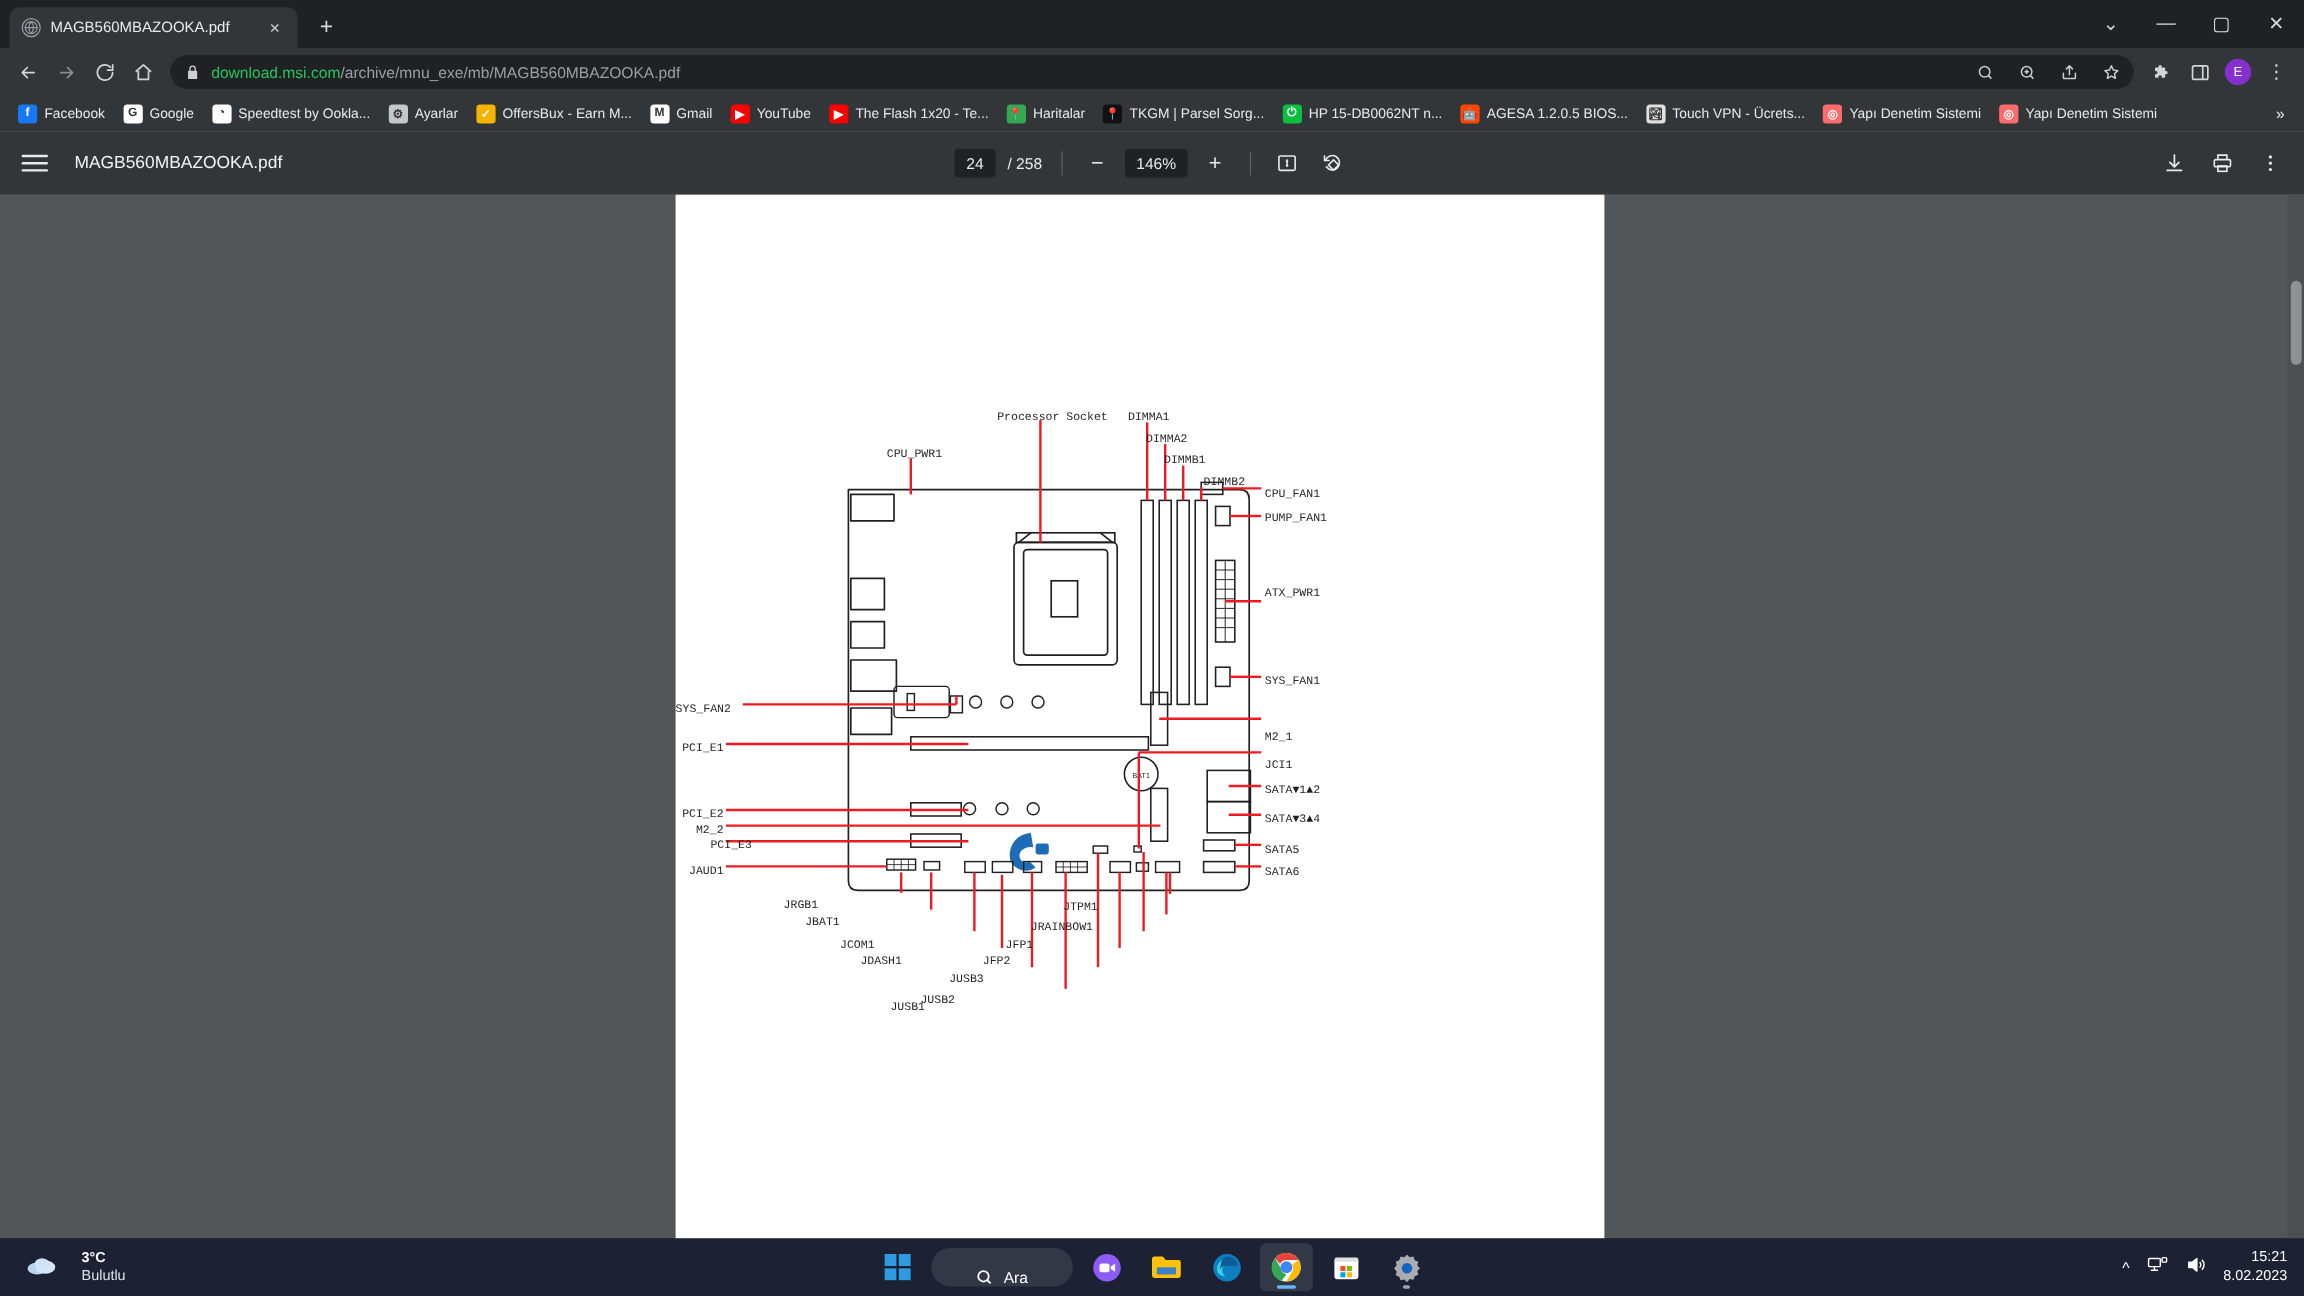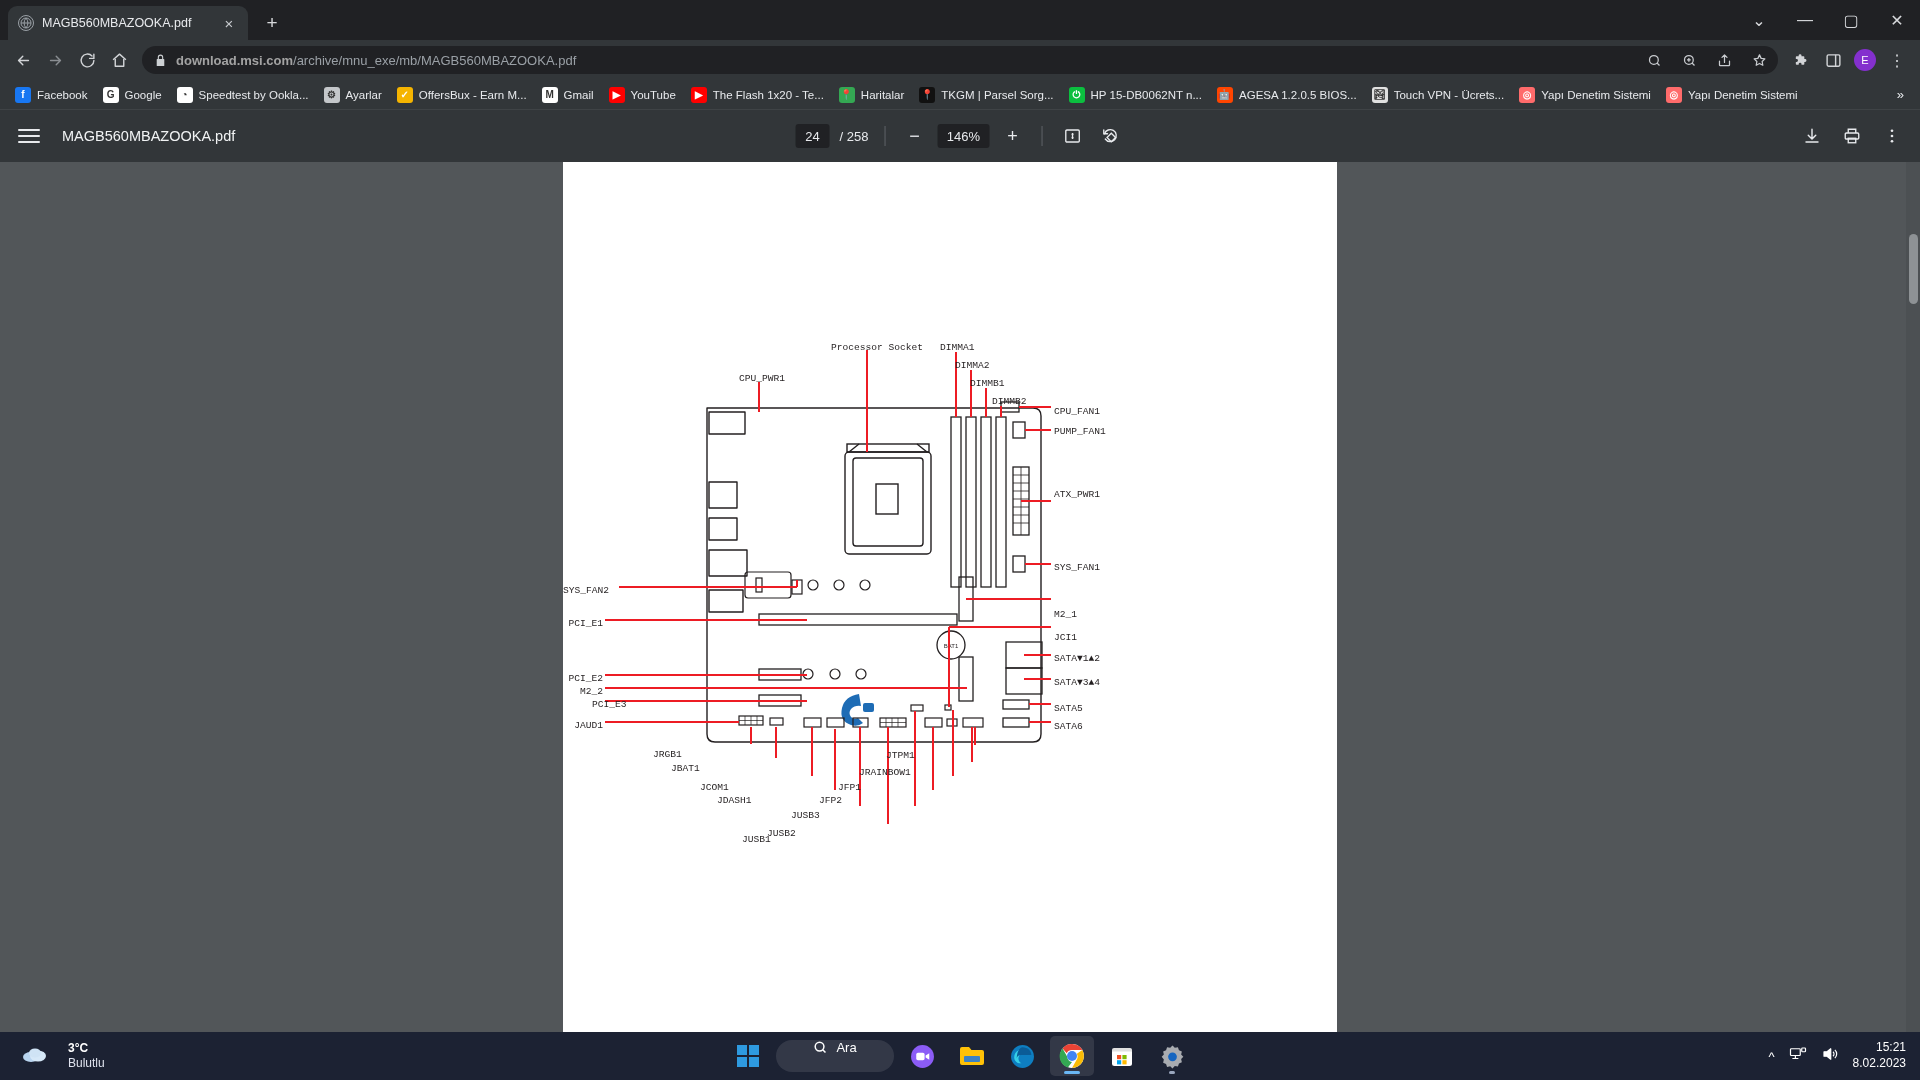--- a/index.html
+++ b/index.html
@@ -30,21 +30,21 @@
   
   .omnirow { height: 40px; background: #323639; display: flex; align-items: center; padding: 0 8px; gap: 2px; }
   .navbtn { width: 30px; height: 30px; border-radius: 50%; display: flex; align-items: center; justify-content: center; color: #d2d4d7; flex:none; }
   .navbtn svg { width: 17px; height: 17px; }
   .omnibox {
     flex: 1; height: 28px; background: #202124; border-radius: 14px;
     display: flex; align-items: center; padding: 0 6px 0 12px; gap: 9px; margin: 0 6px;
   }
   .omnibox .lock { width:13px; height:13px; color:#cdd0d3; flex:none; display:flex; }
   .url { font-size: 13px; color: #9aa0a6; white-space: nowrap; flex:1; }
-  .url b { color: #a3a3a3; font-weight: bold; }
+  .url b { color: #22c55e; font-weight: normal; }
   .omni-ico { width: 26px; height: 26px; display:flex; align-items:center; justify-content:center; color:#c9ccd0; flex:none; }
   .omni-ico svg { width: 15px; height: 15px; }
   .profile { width: 22px; height: 22px; border-radius: 50%; background: #8430ce; color:#fff; font-size: 11px; display:flex; align-items:center; justify-content:center; margin: 0 4px; flex:none; }
 
   
   .bookmarks { height: 30px; background: #323639; display: flex; align-items: center; padding: 0 8px; gap: 1px; border-bottom: 1px solid #3f4346; overflow: hidden; }
   .bm { display: flex; align-items: center; gap: 6px; padding: 3px 7px; border-radius: 4px; flex: none; }
   .bm-label { font-size: 11.5px; color: #e8eaed; white-space: nowrap; }
   .bm-ico { width: 16px; height: 16px; border-radius: 3px; flex:none; display: flex; align-items: center; justify-content: center; font-size: 10px; font-weight: bold; color: #fff; overflow:hidden; }
   .bm-more { margin-left: auto; color: #e8eaed; font-size: 13px; padding: 0 8px; flex:none; }
@@ -79,21 +79,21 @@
   .taskbar { position: absolute; left: 0; bottom: 0; width: 1920px; height: 48px; background: #1c2233; display: flex; align-items: center; }
   .tb-weather { display: flex; align-items: center; gap: 20px; padding-left: 22px; }
   .tb-wtxt { line-height: 1.25; }
   .tb-wtxt div:first-child { color: #fff; font-size: 12px; font-weight: bold; }
   .tb-wtxt div:last-child { color: #dfe3ee; font-size: 12px; }
   .tb-center { position: absolute; left: 50%; transform: translateX(-50%); display: flex; align-items: center; gap: 6px; }
   .tb-ico { width: 44px; height: 40px; display: flex; align-items: center; justify-content: center; position: relative; border-radius: 5px; }
   .tb-ico.active { background: rgba(255,255,255,0.10); }
   .tb-ico .dot { position: absolute; bottom: 2px; left: 50%; transform: translateX(-50%); width: 16px; height: 3px; border-radius: 2px; background: #6ab7f5; }
   .tb-ico .dot.sm { width: 6px; background: #9aa6bd; }
-  .search-pill { width: 118px; height: 32px; border-radius: 16px; background: rgba(255,255,255,0.10); display: flex; align-items: flex-start; justify-content: center; gap: 8px; color: #fff; font-size: 13px; }
+  .search-pill { width: 118px; height: 32px; border-radius: 16px; background: rgba(255,255,255,0.10); display: flex; align-items: flex-end; justify-content: center; gap: 8px; color: #fff; font-size: 13px; }
   .tb-right { position: absolute; right: 14px; display: flex; align-items: center; gap: 14px; color: #fff; }
   .tb-clock { text-align: right; line-height: 1.3; font-size: 12px; color: #fff; }
 </style>
 </head>
 <body>
 
 <div class="browser">
 
   <div class="tabstrip">
     <div class="tab">
@@ -445,21 +445,21 @@
           <path d="M412 565 V583"></path>
         </g>
       </svg>
 
       <div id="diagram-labels">
           <div class="lbl" style="top: 180px; left: 268px;">Processor Socket</div>
           <div class="lbl" style="top: 211px; left: 176px;">CPU_PWR1</div>
           <div class="lbl" style="top: 180px; left: 377px;">DIMMA1</div>
           <div class="lbl" style="top: 198px; left: 392px;">DIMMA2</div>
           <div class="lbl" style="top: 216px; left: 407px;">DIMMB1</div>
-          <div class="lbl" style="top: 234px; left: 429px;">DIMMB2</div>
+          <div class="lbl" style="top: 234px; left: 440px;">DIMMB2</div>
           <div class="lbl" style="top: 244px; left: 491px;">CPU_FAN1</div>
           <div class="lbl" style="top: 264px; left: 491px;">PUMP_FAN1</div>
           <div class="lbl" style="top: 327px; left: 491px;">ATX_PWR1</div>
           <div class="lbl" style="top: 400px; left: 491px;">SYS_FAN1</div>
           <div class="lbl" style="top: 447px; left: 491px;">M2_1</div>
           <div class="lbl" style="top: 470px; left: 491px;">JCI1</div>
           <div class="lbl" style="top: 491px; left: 491px;">SATA▼1▲2</div>
           <div class="lbl" style="top: 515px; left: 491px;">SATA▼3▲4</div>
           <div class="lbl" style="top: 541px; left: 491px;">SATA5</div>
           <div class="lbl" style="top: 559px; left: 491px;">SATA6</div>

